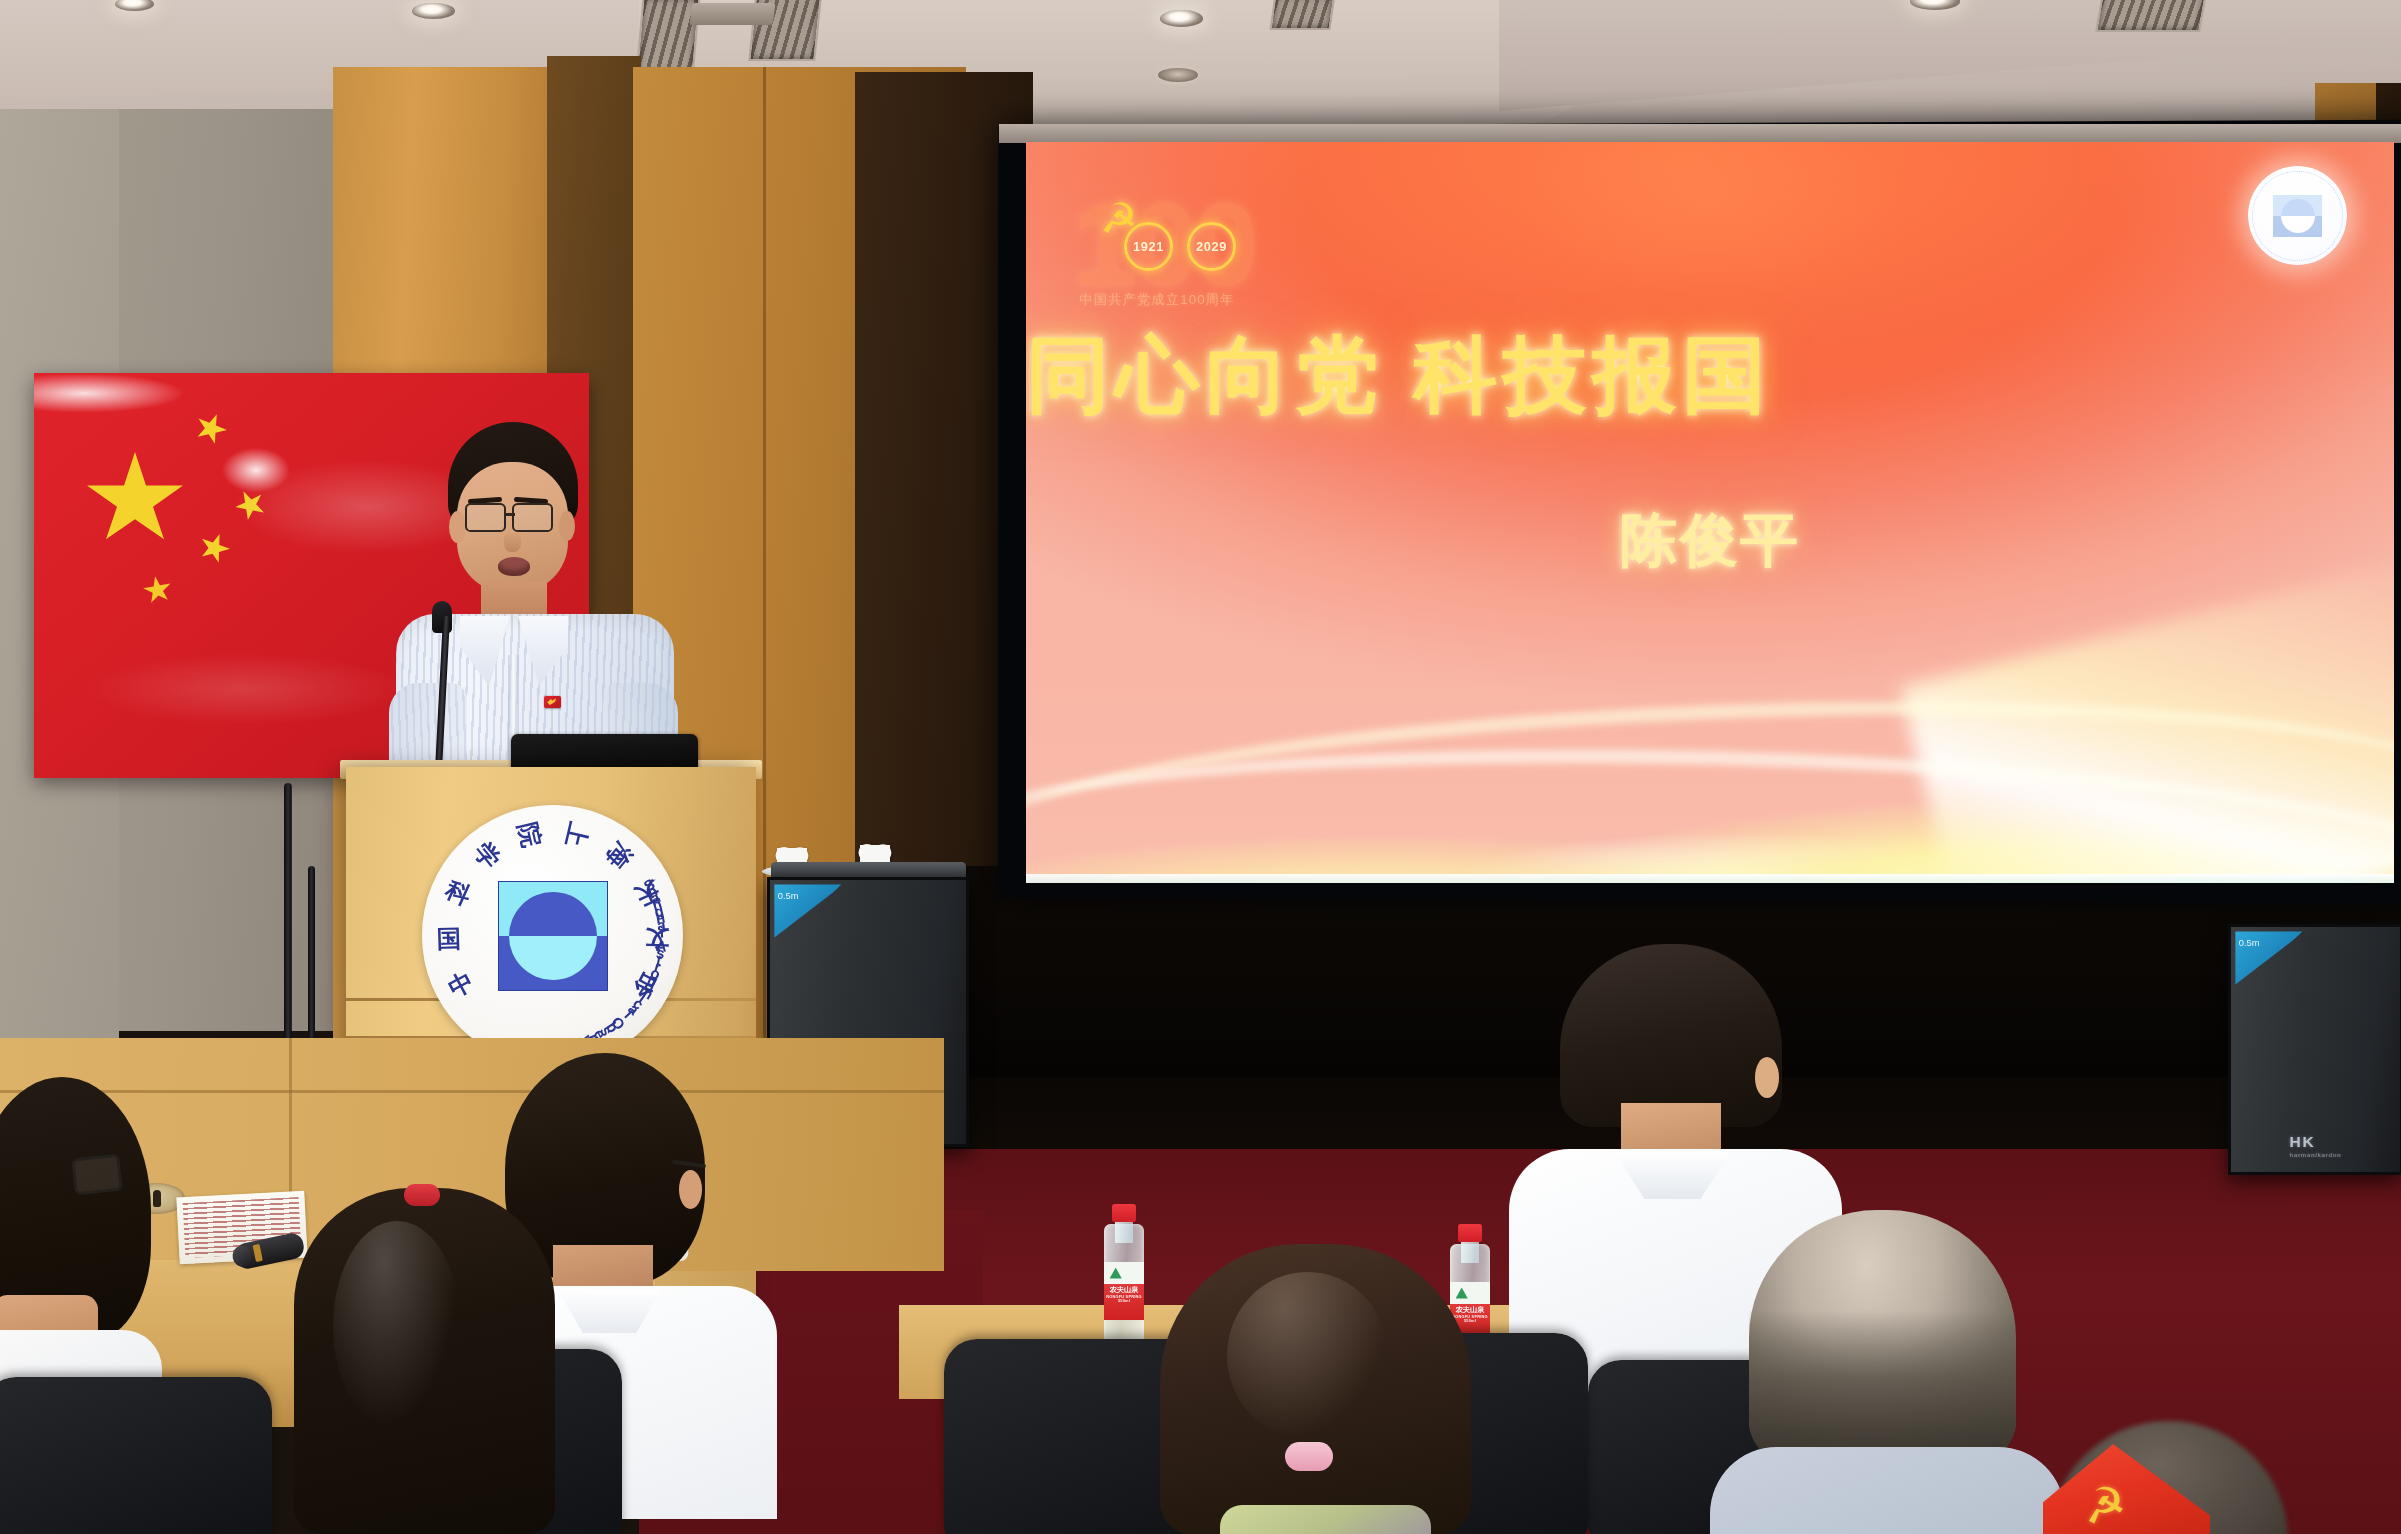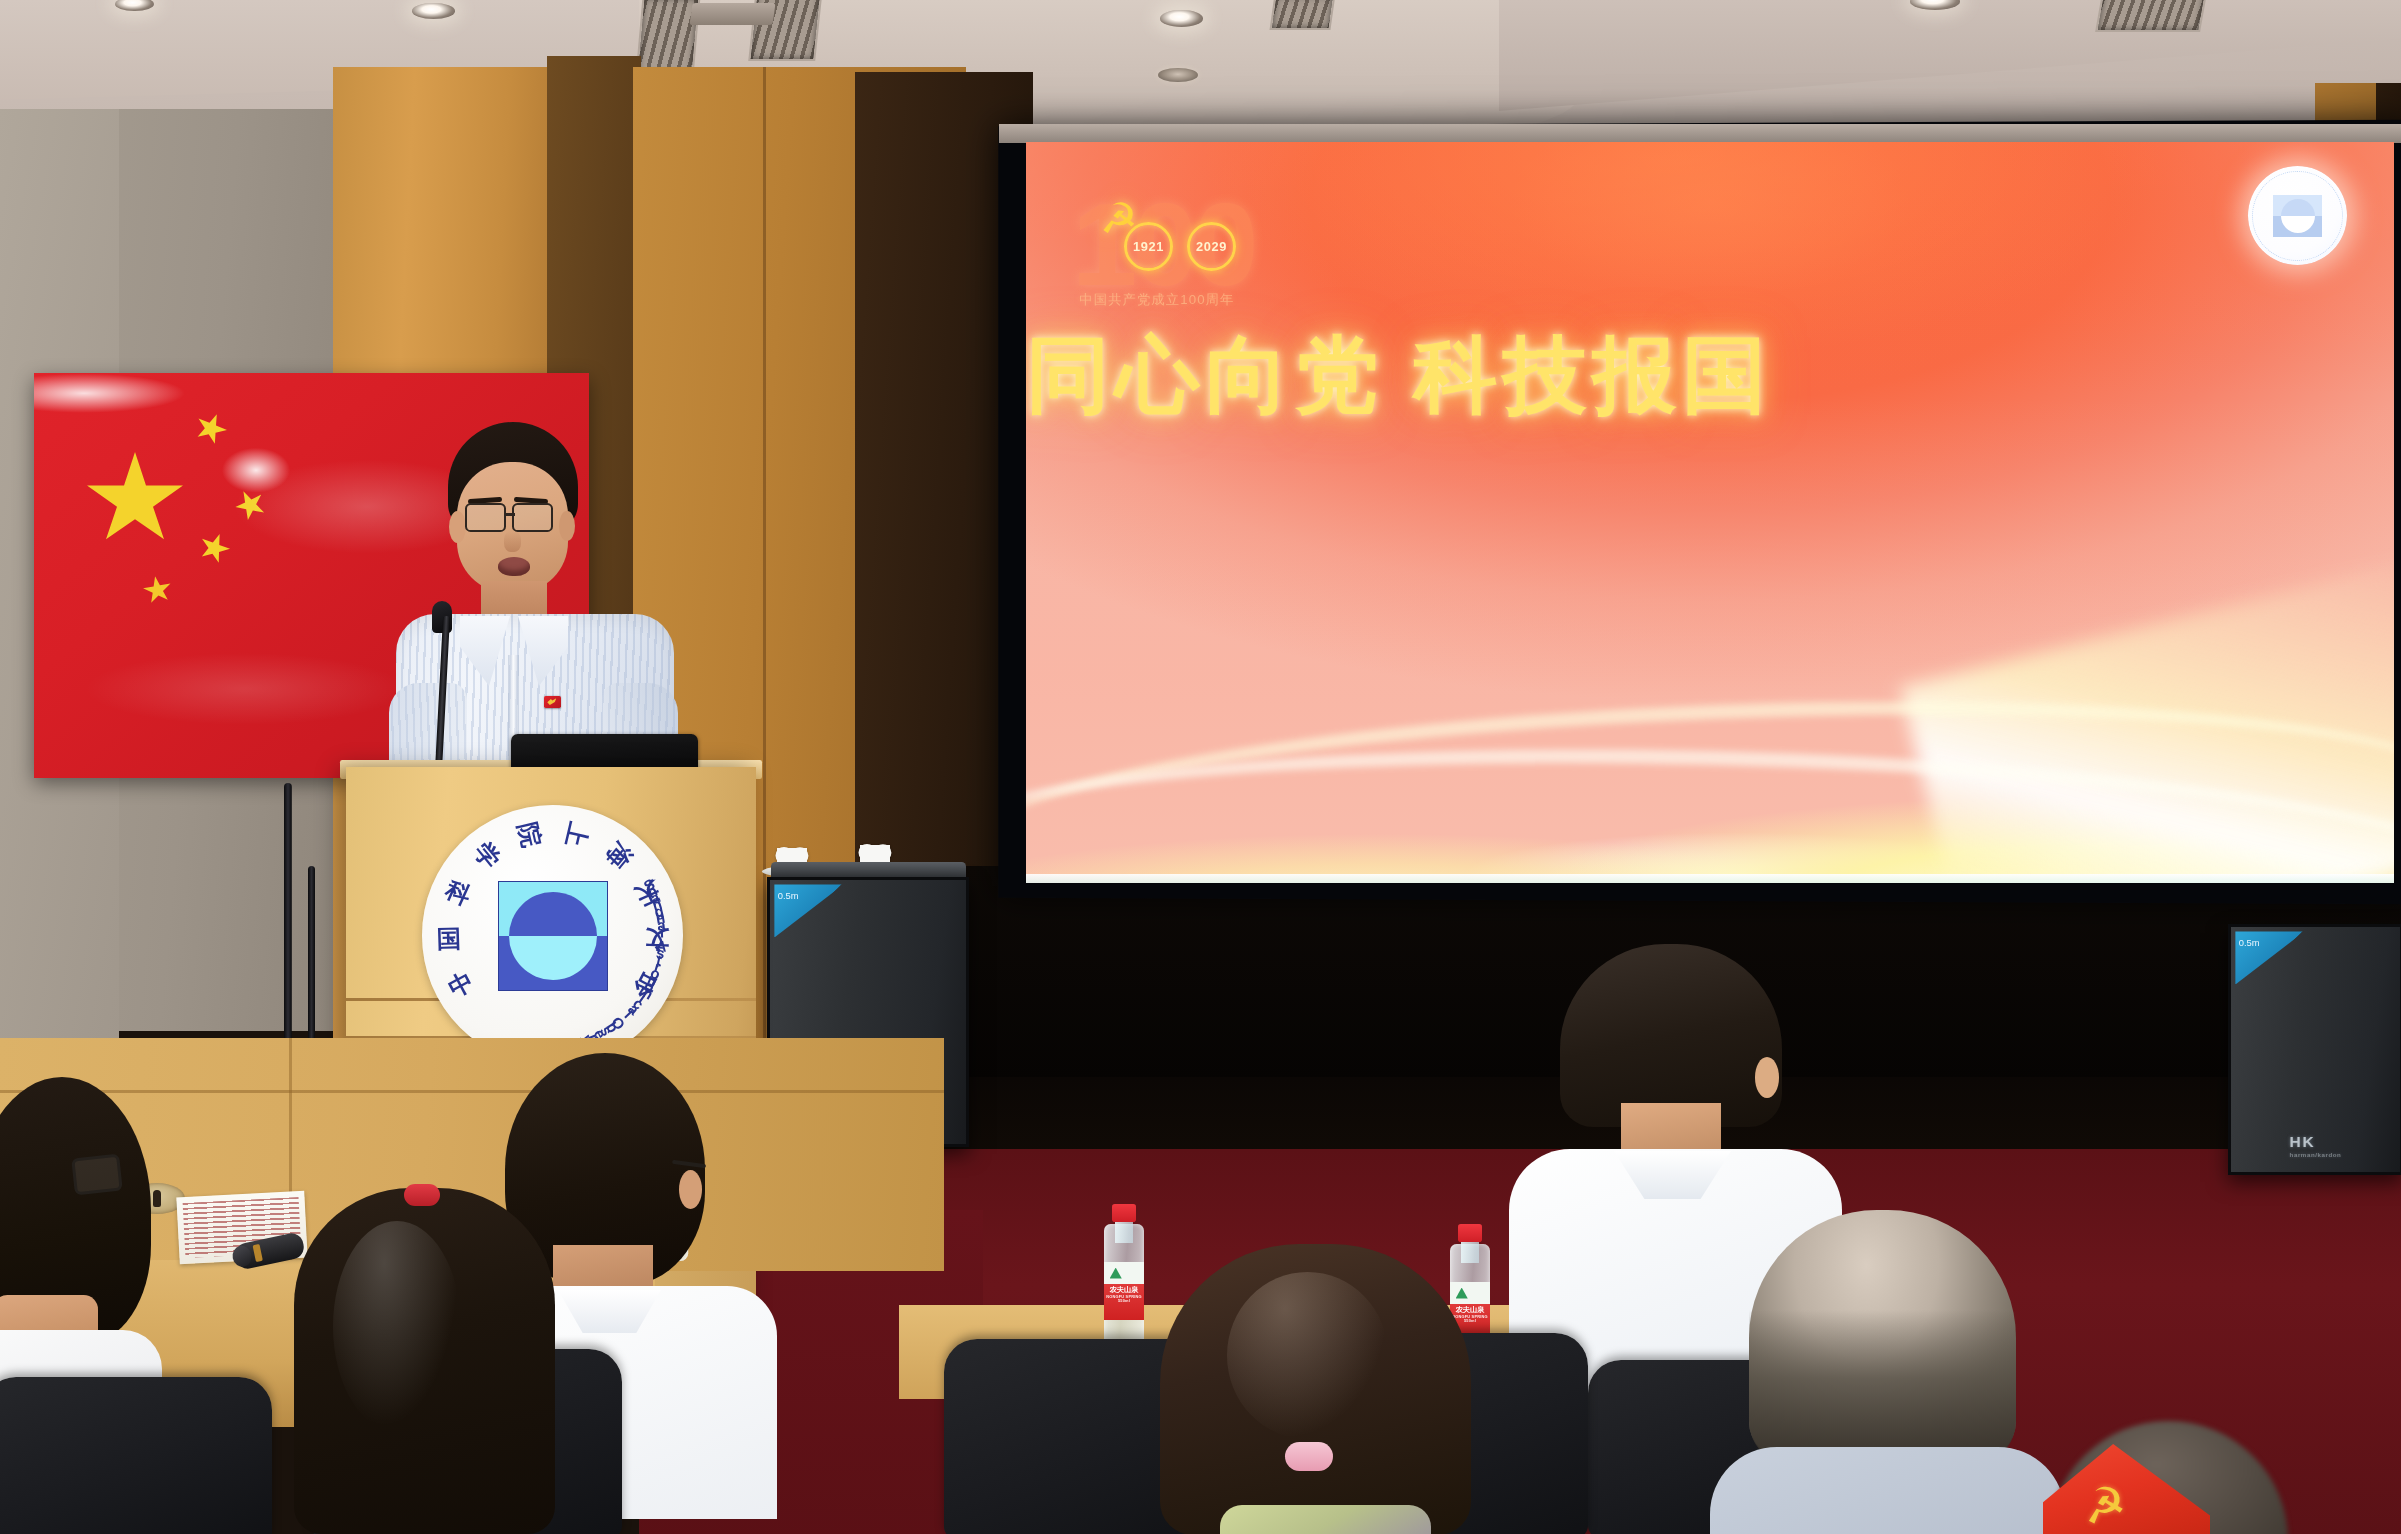--- a/index.html
+++ b/index.html
@@ -805,20 +805,21 @@
 
     <div class="shao-logo">
       <div class="shao-ticks"></div>
       <div class="shao-sq">
         <div class="shao-ci"></div>
       </div>
     </div>
 
     <div class="slide-title">同心向党 科技报国</div>
     <div class="slide-sub">
+      <div>陈俊平</div>
     </div>
 
     <div class="screen-waves"></div>
     <div class="screen-wave-ray"></div>
     <div class="screen-wave-line w1"></div>
     <div class="screen-wave-line w2"></div>
     <div class="screen-bottom-white"></div>
   </div>
 
   <div class="heart-base b1"></div>

